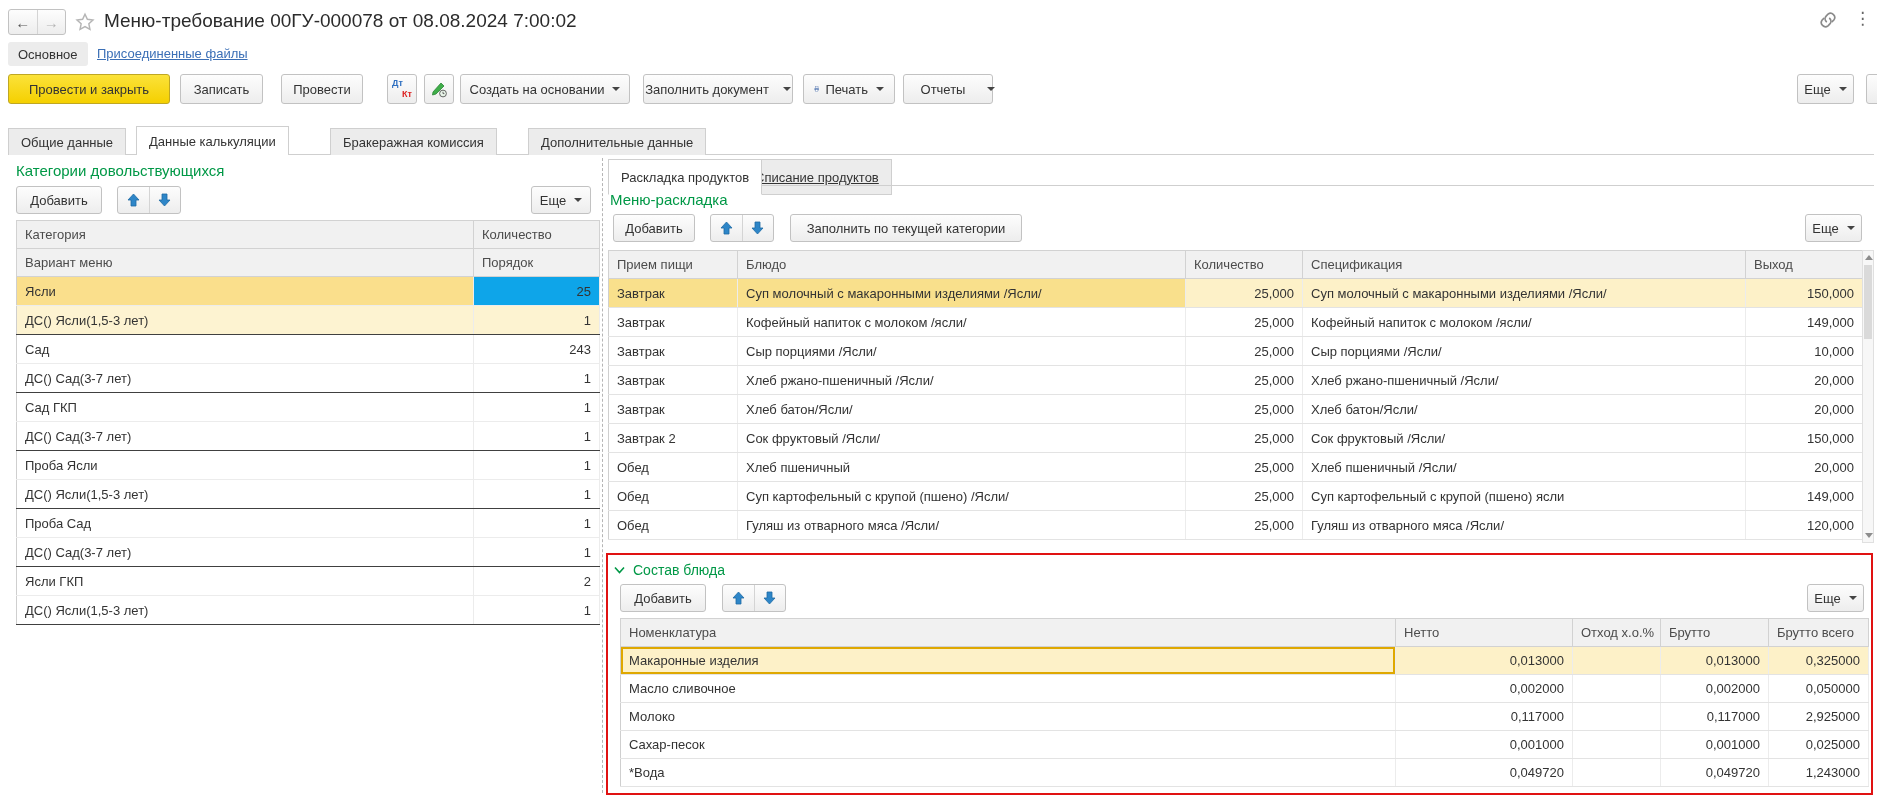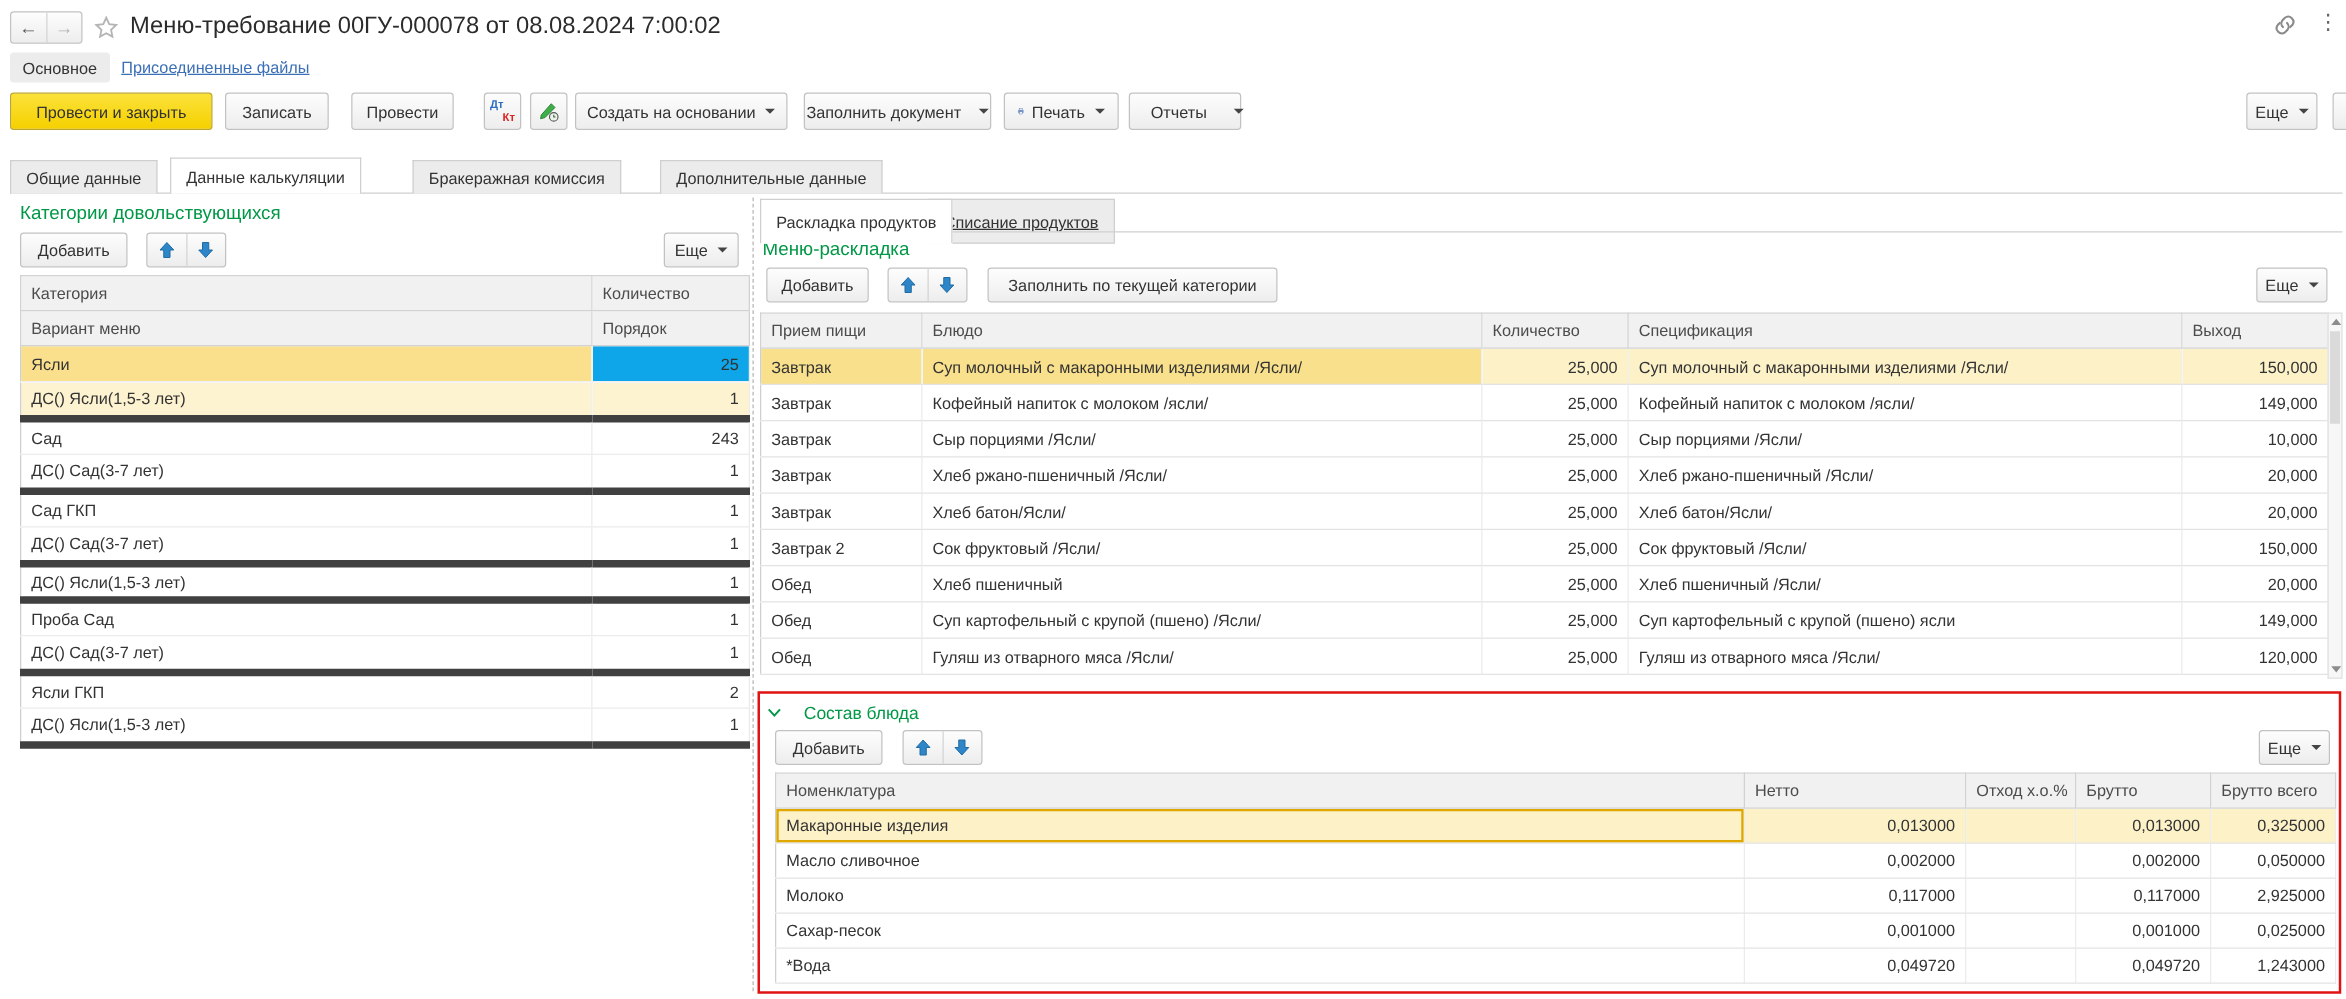--- a/index.html
+++ b/index.html
@@ -52,21 +52,21 @@
   table { border-collapse:collapse; table-layout:fixed; font-size:13px; color:#333; }
   th { background:#f1f1f1; font-weight:normal; color:#4c4c4c; text-align:left; padding:0 8px;
        border:1px solid #d2d2d2; height:28px; white-space:nowrap; overflow:hidden; }
   td { padding:0 8px; border-right:1px solid #ececec; border-bottom:1px solid #e3e3e3;
        white-space:nowrap; overflow:hidden; }
   table { border:1px solid #cfcfcf; }
 
   #left-table { position:absolute; left:16px; top:220px; width:583px; }
   #left-table td { height:29px; }
   #left-table td:last-child { text-align:right; }
-  #left-table tr.variant td { border-bottom:6px solid #404040; }
+  #left-table tr.variant td { border-bottom:1px solid #404040; }
   #left-table tr.category td { border-bottom:1px solid #ececec; }
   #left-table tr.sel.category td { background:#fadf8c; }
   #left-table tr.sel.category td:last-child { background:#0ea5e9; }
   #left-table tr.sel.variant td { background:#fdf3d1; }
 
   #menu-table { position:absolute; left:608px; top:250px; width:1254px; }
   #menu-table td { height:29px; }
   #menu-table td:nth-child(3), #menu-table td:nth-child(5) { text-align:right; }
   #menu-table tr.sel td { background:#fdf1c8; }
   #menu-table tr.sel td:nth-child(-n+2) { background:#f9e08c; }
@@ -235,20 +235,24 @@
         <tr class="variant">
           <td>ДС() Сад(3-7 лет)</td>
           <td>1</td>
         </tr>
         <tr class="category">
           <td>Сад ГКП</td>
           <td>1</td>
         </tr>
         <tr class="variant">
           <td>ДС() Сад(3-7 лет)</td>
+          <td>1</td>
+        </tr>
+        <tr class="category">
+          <td>Проба  Ясли</td>
           <td>1</td>
         </tr>
         <tr class="variant">
           <td>ДС() Ясли(1,5-3 лет)</td>
           <td>1</td>
         </tr>
         <tr class="category">
           <td>Проба Сад</td>
           <td>1</td>
         </tr>
@@ -382,21 +386,21 @@
   </table>
 
   <div class="vscroll">
     <div class="up"></div>
     <div class="thumb"></div>
     <div class="down"></div>
   </div>
 
   <div class="red-rect"></div>
 
-  <div style="position:absolute; left:614px; top:562px; display:flex; align-items:center; gap:18px;">
+  <div style="position:absolute; left:614px; top:562px; display:flex; align-items:center; gap:8px;">
     <svg width="11" height="8" viewBox="0 0 11 8">
         <polyline points="1,1.5 5.5,6.5 10,1.5" fill="none" stroke="#009846" stroke-width="1.6"></polyline>
       </svg>
     <span style="color:#009846; font-size:14px;">Состав блюда</span>
   </div>
   <div class="btn btn-sm" style="left:620px; top:584px; width:86px;">
       <span>Добавить</span>
     </div>
   <div class="arrow-group" style="left:722px; top:584px;">
     <div class="half">

